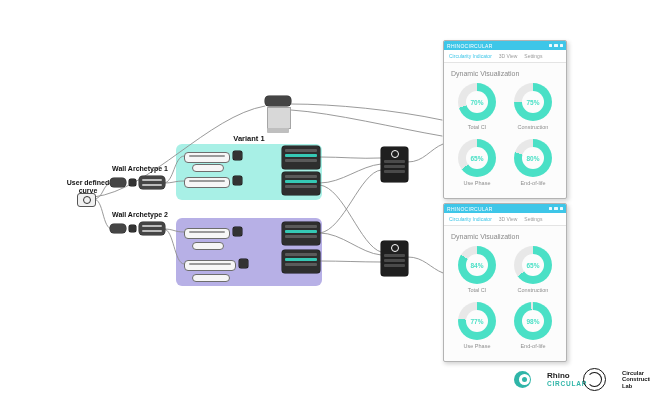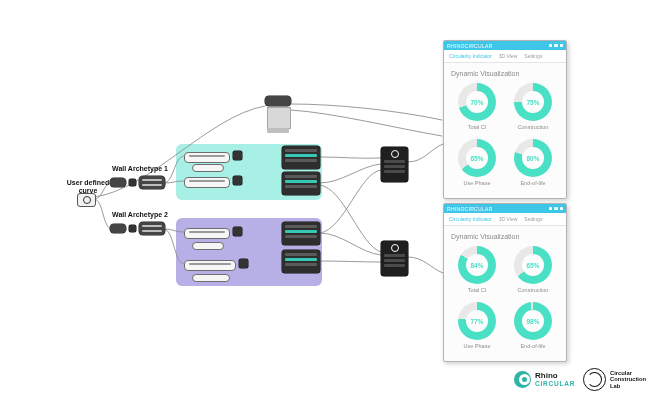--- a/index.html
+++ b/index.html
@@ -57,21 +57,21 @@
     padding:3px 8px 6px;justify-items:center;}
   .donut-cell{display:flex;flex-direction:column;align-items:center;}
   .donut{width:38px;height:38px;border-radius:50%;position:relative;
     background:conic-gradient(var(--donut-fill,#4AE0C6) 70%, var(--donut-track,#E8E8E8) 0);}
   .donut .hole{position:absolute;inset:8px;background:#fcfcfc;border-radius:50%;
     display:flex;align-items:center;justify-content:center;}
   .donut .val{font-size:6.5px;font-weight:bold;color:var(--donut-fill,#4AE0C6);}
   .donut-label{font-size:5.5px;color:#8f8f8f;margin-top:3px;text-align:center;}
 
   
-  .logo{position:absolute;display:flex;align-items:center;gap:4px;}
+  .logo{position:absolute;display:flex;align-items:center;gap:16px;}
   .rc-icon{width:17px;height:17px;border-radius:50%;background:var(--brand-teal,#2FB5A8);position:relative;overflow:hidden;}
   .rc-icon:after{content:"";position:absolute;width:11px;height:11px;background:#fff;border-radius:50%;left:5px;top:3px;}
   .rc-icon:before{content:"";position:absolute;width:5px;height:5px;background:var(--brand-teal,#2FB5A8);
     border-radius:50%;left:8px;top:6px;z-index:1;}
   .rc-name{font-size:8px;font-weight:800;color:#1c1c1c;line-height:8px;}
   .rc-sub{font-size:6.5px;font-weight:800;color:var(--brand-teal,#2FB5A8);letter-spacing:.8px;line-height:8px;}
   .ccl-ring{width:21px;height:21px;border:1.5px solid #151515;border-radius:50%;position:relative;}
   .ccl-ring:after{content:"";position:absolute;inset:3px;border:1.5px solid #151515;border-left-color:transparent;border-radius:50%;}
   .ccl-text div{font-size:5.8px;font-weight:800;color:#151515;line-height:6.5px;}
 </style>
@@ -124,20 +124,21 @@
   <div class="canvas-label" style="left:103px;top:211px;width:74px;font-size:7px;">Wall Archetype 2</div>
   <div class="abs" style="left:110px;top:221px;width:56px;height:16px;">
     <div class="caps" style="left:0;top:3px;width:16px;height:9px;"></div>
     <div class="mini-node" style="left:19px;top:4px;width:7px;height:7px;"></div>
     <div class="caps" style="left:29px;top:1px;width:26px;height:13px;">
       <div class="bar"></div>
         <div class="bar"></div>
     </div>
   </div>
 
+  <div class="canvas-label" style="left:176px;top:134px;width:146px;font-size:7.5px;">Variant 1</div>
   <div class="pill" style="left:184px;top:152px;width:44px;height:9px;">
       <div class="tx"></div>
     </div>
   <div class="mini-node" style="left:233px;top:151px;width:9px;height:9px;"></div>
   <div class="comp" style="left:282px;top:146px;width:38px;height:21px;">
     <div class="row"></div>
       <div class="row teal"></div>
       <div class="row"></div>
   </div>
   <div class="pill" style="left:192px;top:164px;width:30px;height:6px;"></div>

